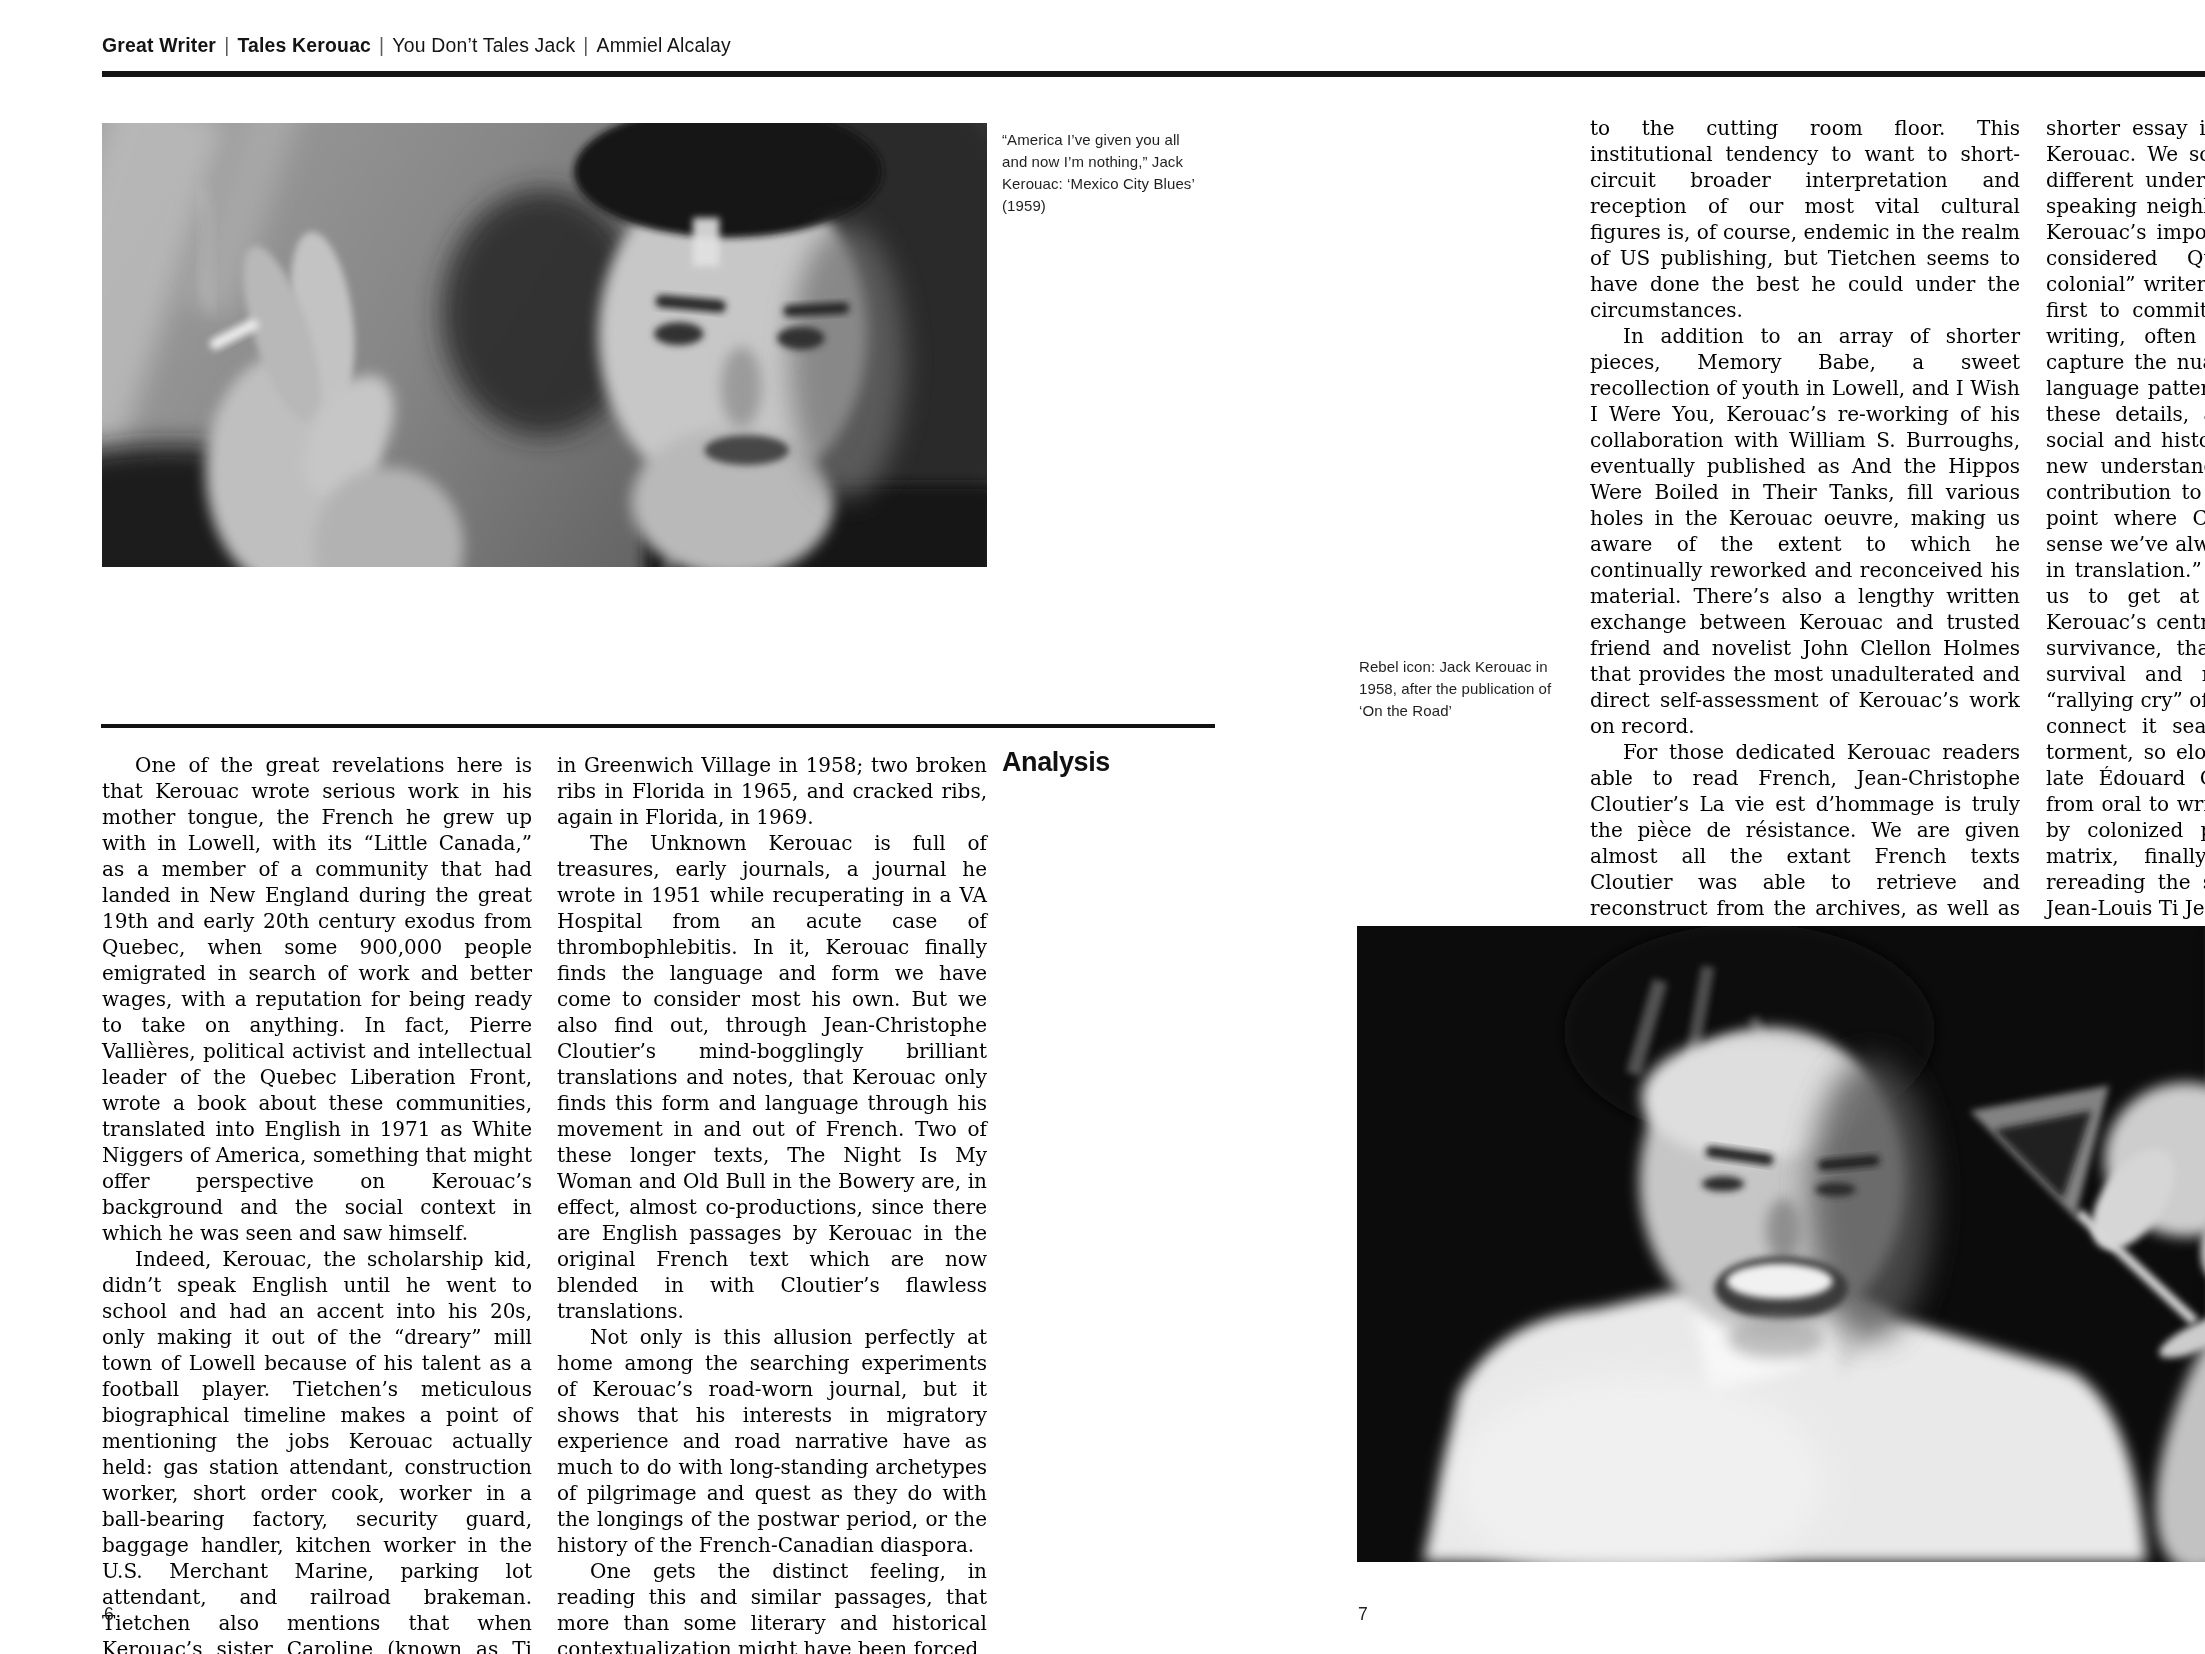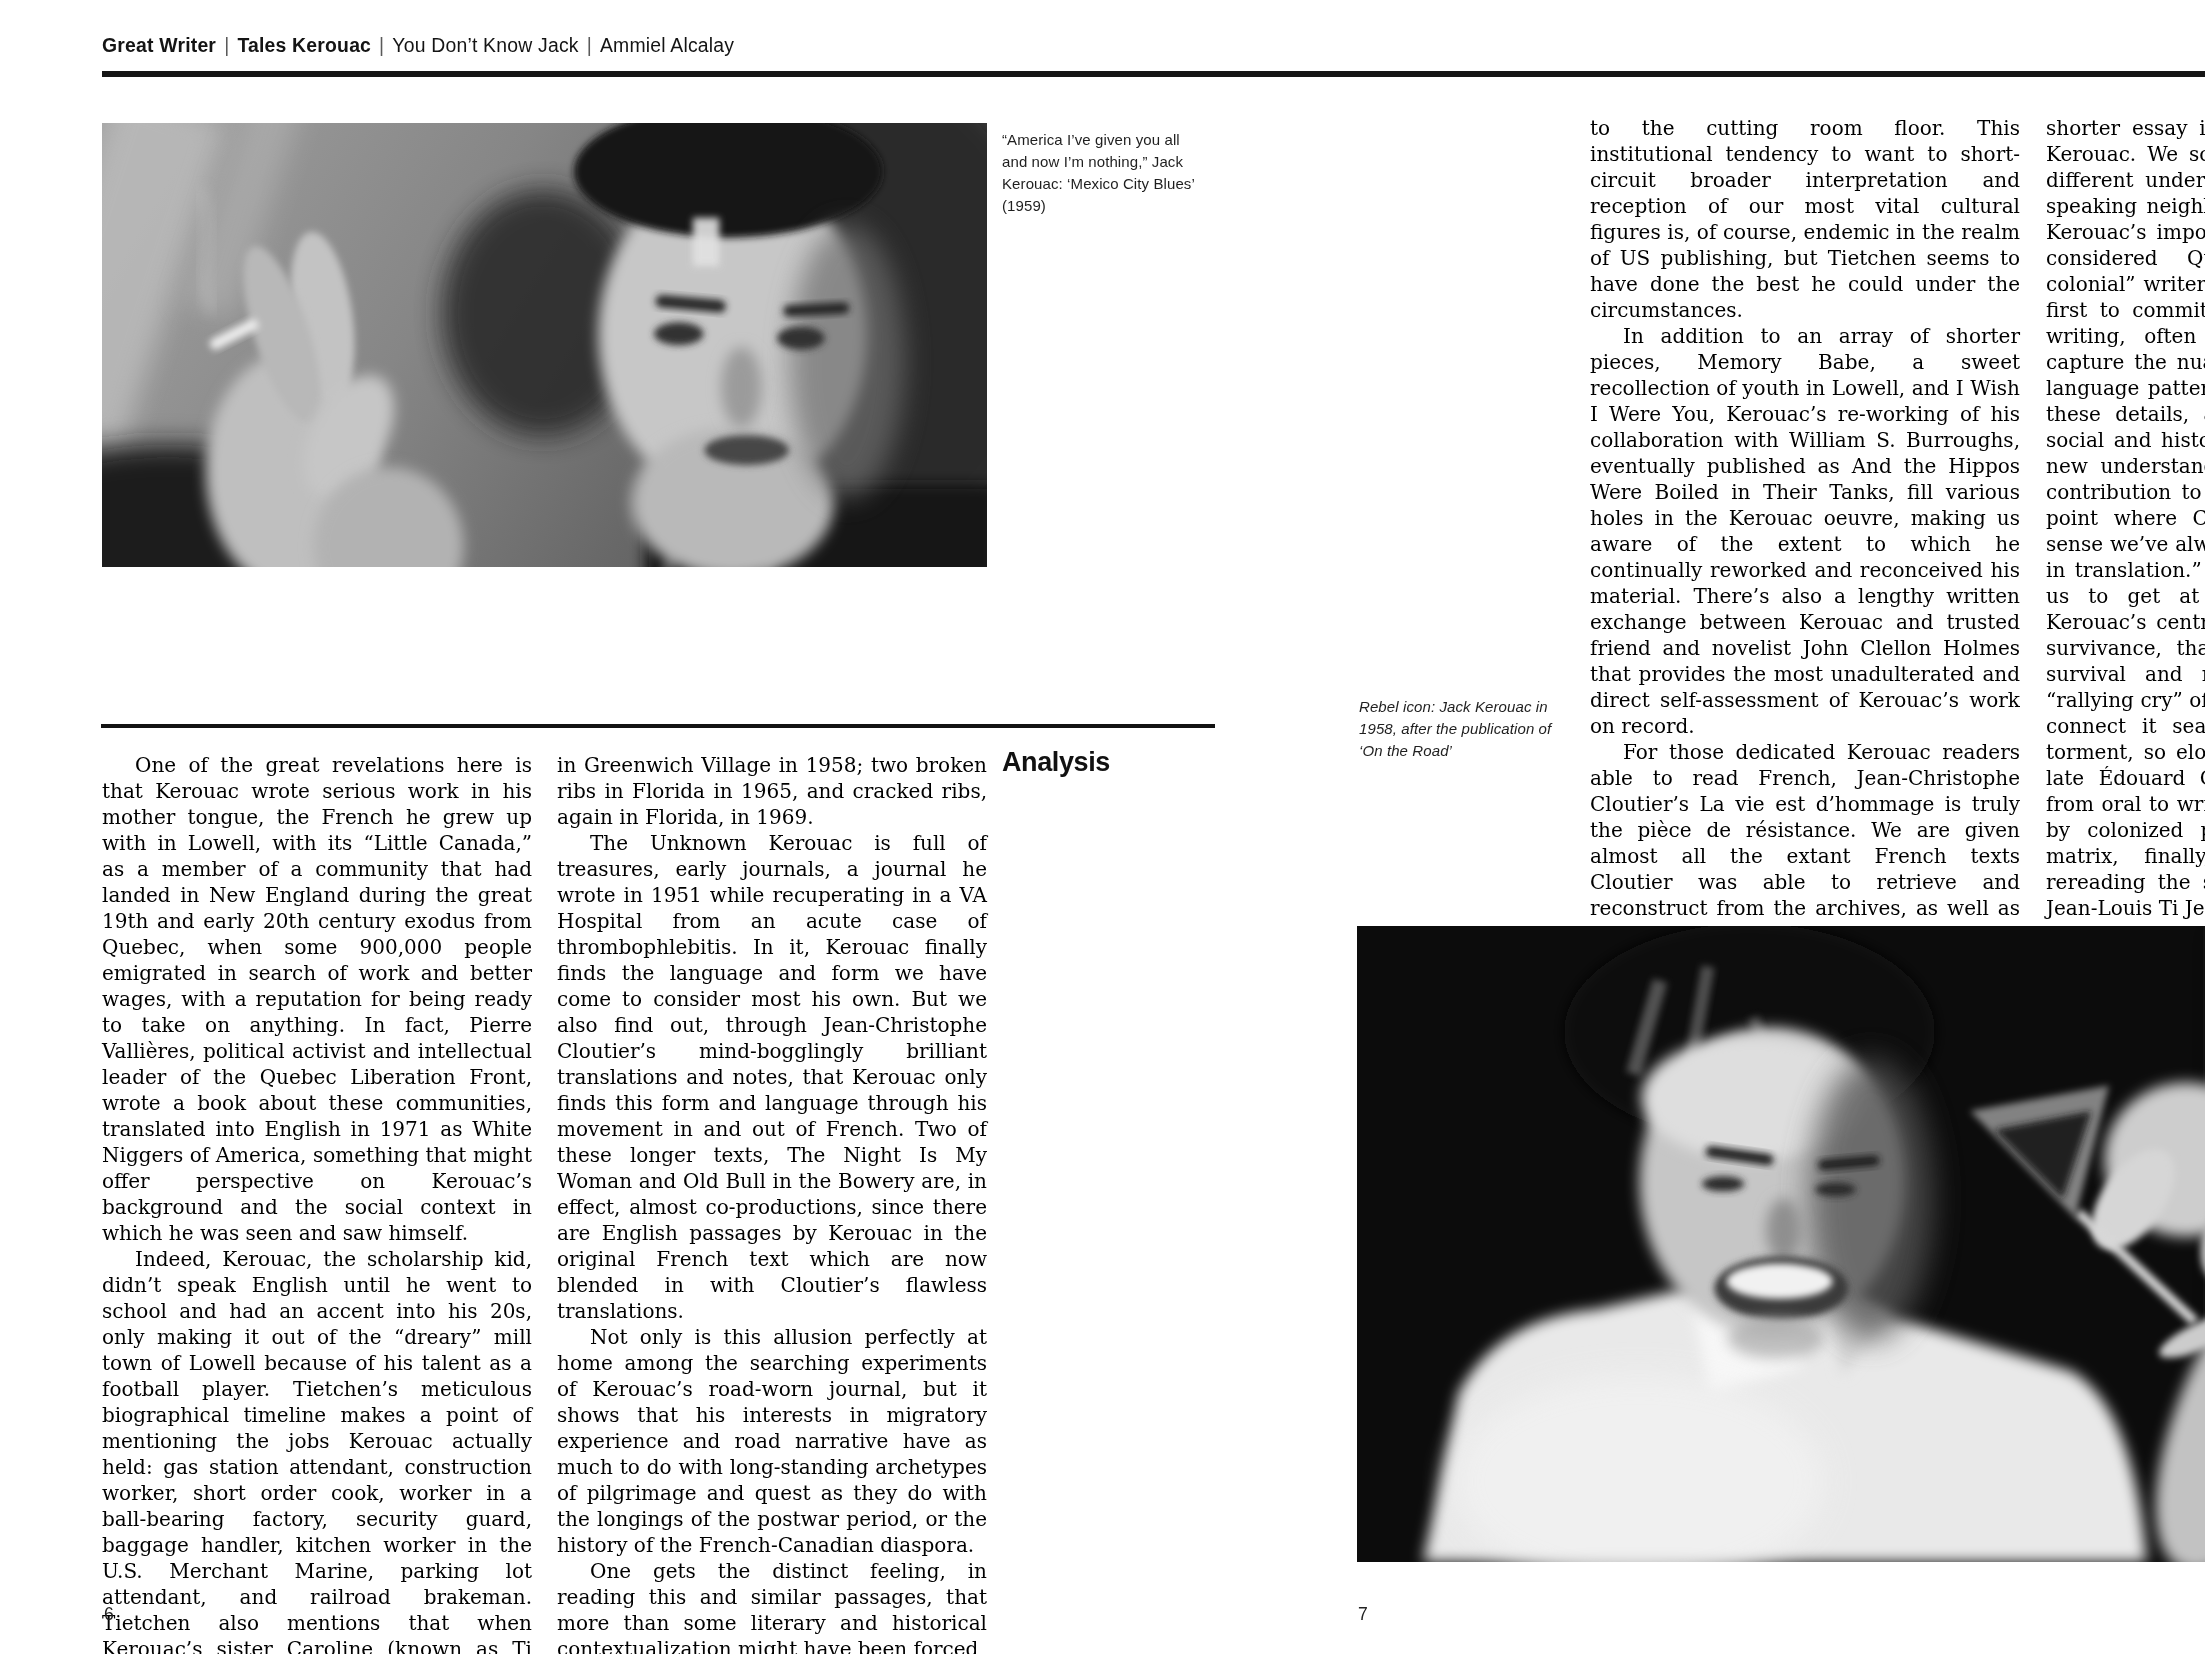--- a/index.html
+++ b/index.html
@@ -42,21 +42,21 @@
   
   .caption {
     position: absolute;
     font-family: "Liberation Sans", sans-serif;
     font-size: 15px;
     line-height: 22px;
     color: #1f1f1f;
     letter-spacing: 0.1px;
   }
   .caption-smoking { left: 1002px; top: 129px;  width: 204px; }
-  .caption-toast   { left: 1359px; top: 696px; width: 204px; font-style: italic; }
+  .caption-toast   { left: 1359px; top: 656px; width: 204px; }
   
   .section-rule {
     position: absolute;
     left: 101px; top: 724px;
     width: 1114px; height: 4px;
     background: #121212;
   }
   
   .col {
     position: absolute;
@@ -91,21 +91,21 @@
   }
   .page-number-left  { left: 104px;  top: 1604px; }
   .page-number-right { left: 1358px; top: 1604px; }
 </style>
 </head>
 <body>
 
 <div class="spread">
 
   <div class="running-header">
-    <span class="hdr-bold">Great Writer</span><span class="hdr-sep">|</span><span class="hdr-bold">Tales Kerouac</span><span class="hdr-sep">|</span><span>You Don’t Know Jack</span><span class="hdr-sep">|</span><span>Ammiel Alcalay</span>
+    <span class="hdr-bold">Great Writer</span><span class="hdr-sep">|</span><span class="hdr-bold">Tales Kerouac</span><span class="hdr-sep">|</span><span>You Don’t Tales Jack</span><span class="hdr-sep">|</span><span>Ammiel Alcalay</span>
   </div>
   <div class="header-rule"></div>
 
   <div class="photo photo-smoking">
     <svg viewBox="0 0 2007 1007" preserveAspectRatio="none">
       <defs>
         <filter id="b8" x="-40%" y="-40%" width="180%" height="180%">
             <feGaussianBlur stdDeviation="8"></feGaussianBlur>
           </filter>
         <filter id="b16" x="-40%" y="-40%" width="180%" height="180%">

